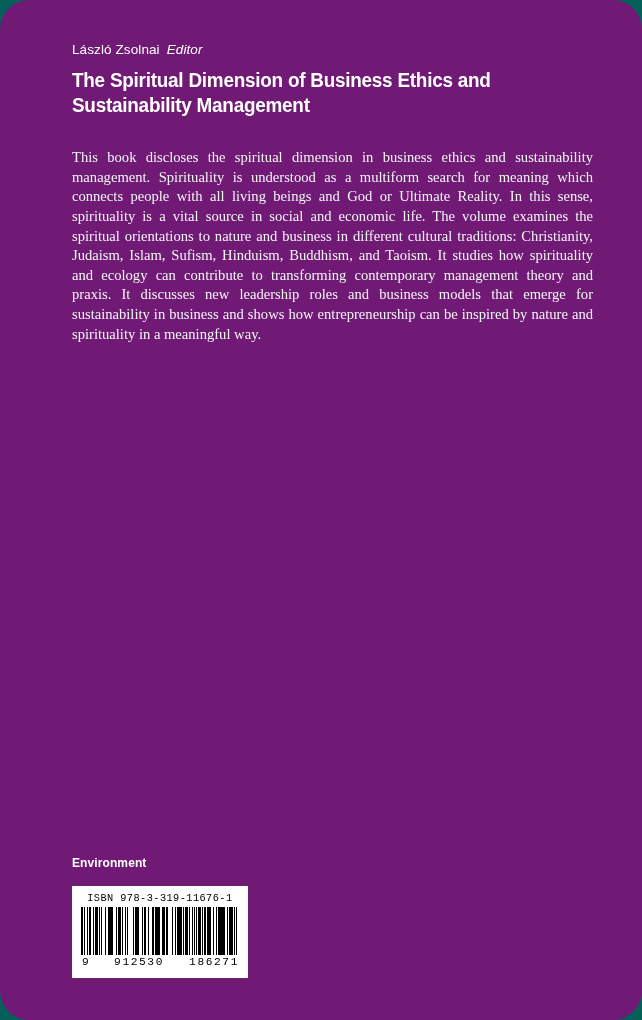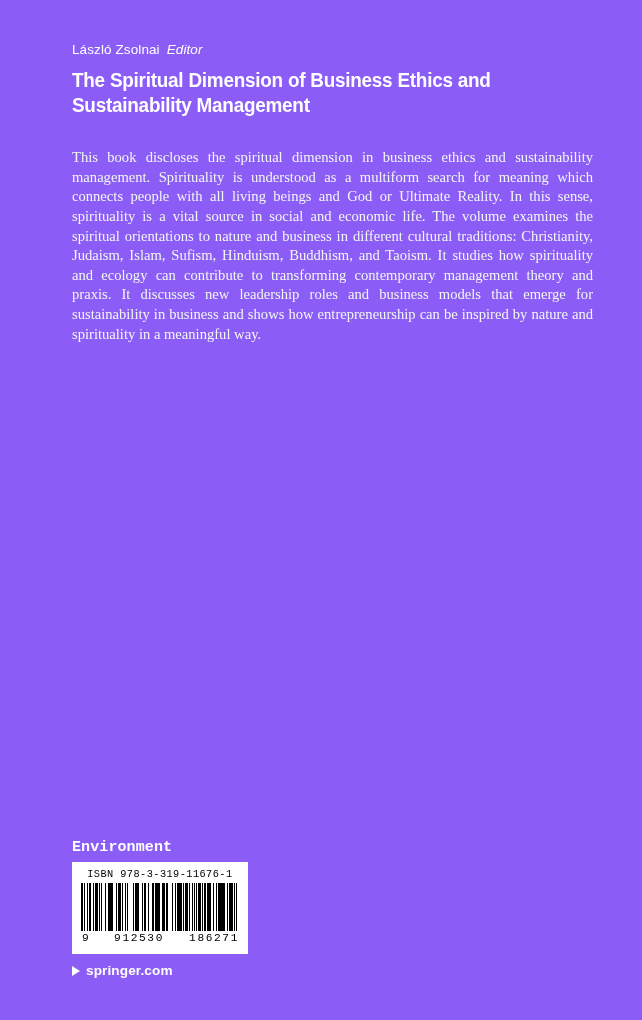--- a/index.html
+++ b/index.html
@@ -12,21 +12,22 @@
     height: 1020px;
     background: #06605a;
     font-family: "Liberation Sans", sans-serif;
     overflow: hidden;
     position: relative;
   }
 
   .cover {
     position: absolute;
     inset: 0;
-    background: #8b5cf6;
+    background: #701a75;
+    border-radius: 29px;
   }
 
   
   .top-block {
     position: absolute;
     left: 72px;
     top: 42px;
     width: 520px;
   }
 
@@ -77,26 +78,26 @@
 
   
   .bottom-block {
     position: absolute;
     left: 72px;
     bottom: 42px;
     width: 300px;
   }
 
   .series-label {
-    font-family: Liberation Mono, monospace;
+    font-family: Liberation Sans, sans-serif;
     font-weight: bold;
-    font-size: 15px;
+    font-size: 12px;
     color: #ffffff;
     letter-spacing: 0.1px;
-    margin-bottom: 6px;
+    margin-bottom: 16px;
   }
 
   .barcode-box {
     width: 176px;
     height: 92px;
     background: #ffffff;
     box-sizing: border-box;
     padding: 6px 8px 4px 8px;
     display: flex;
     flex-direction: column;
@@ -307,19 +308,15 @@
           <i style="width: 1.0101%;"></i>
           <i class="w" style="width: 1.0101%;"></i>
         </div>
       <div class="barcode-digits">
         <span class="lead">9</span>
         <span class="grp">912530</span>
         <span class="grp">186271</span>
       </div>
     </div>
 
-    <div class="springer-line">
-      <span class="play-triangle"></span>
-      <span class="springer-text">springer.com</span>
-    </div>
 
   </div>
 </div>
 
 </body></html>

